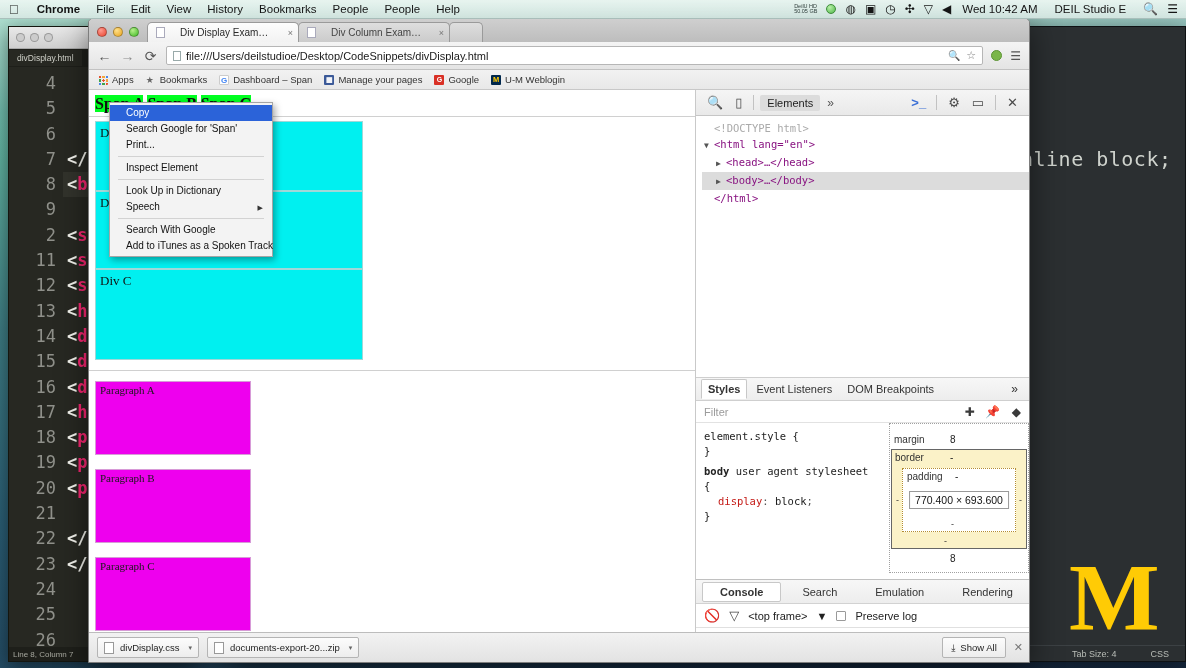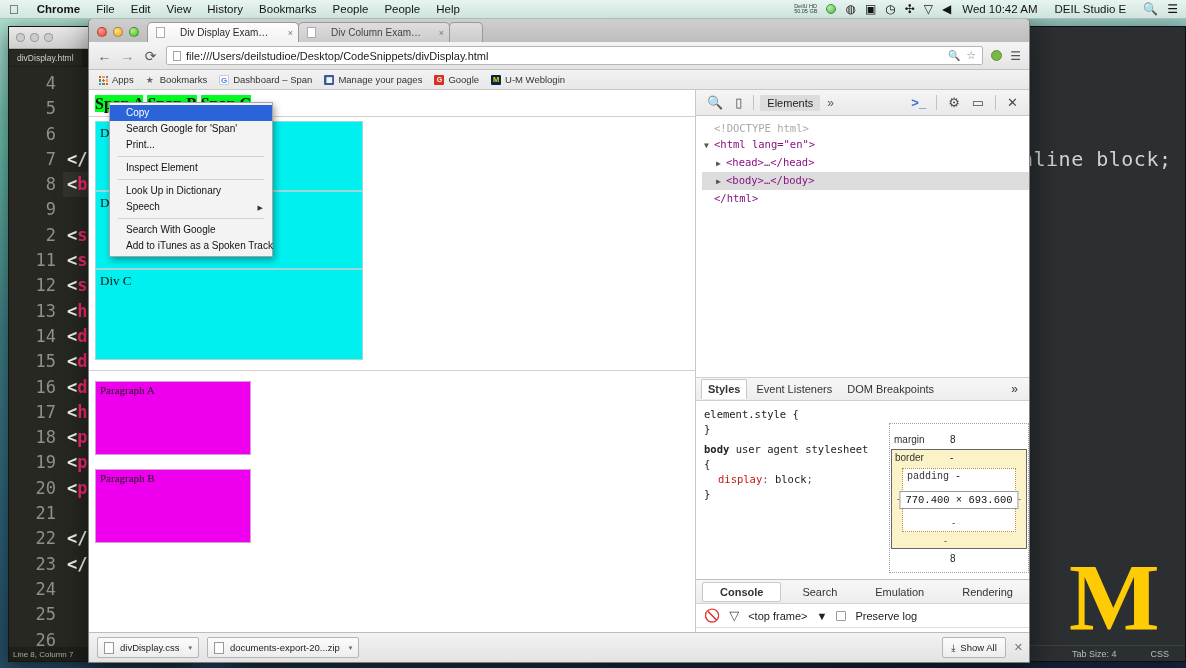--- a/index.html
+++ b/index.html
@@ -327,21 +327,21 @@
   .bm-num-margin-t { position: absolute; left: 60px; top: 10px; color: #222; }
   .bm-num-margin-b { position: absolute; left: 60px; bottom: 8px; color: #222; }
   .bm-border {
     position: absolute; left: 2px; top: 26px; right: 2px; bottom: 24px;
     background: #fbf2c8; border: 1px solid #666;
   }
   .bm-lbl-border { position: absolute; left: 3px; top: 2px; color: #333; }
   .bm-num-border { position: absolute; left: 58px; top: 2px; color: #222; }
   .bm-padding {
     position: absolute; left: 10px; top: 18px; right: 10px; bottom: 16px;
-    background: #fff; border: 1px dotted #b58e2f; font-family: Liberation Mono, monospace;
+    background: #fff; border: 1px dotted #b58e2f;
   }
   .bm-lbl-padding { position: absolute; left: 4px; top: 2px; color: #333; }
   .bm-num-padding { position: absolute; left: 52px; top: 2px; color: #222; }
   .bm-content {
     position: absolute; left: 50%; top: 50%; transform: translate(-50%,-50%);
     border: 1px solid #999; background: #fff;
     padding: 2px 5px; font-size: 10.5px; white-space: nowrap; color: #111;
   }
   .bm-dash-side { position: absolute; font-size: 9px; color: #333; }
 
@@ -545,20 +545,21 @@
         </div>
         <hr class="page-hr">
         <div class="cyan-stack">
           <div class="cyan-box cyan-a">Div A</div>
           <div class="cyan-box cyan-b">Div B</div>
           <div class="cyan-box cyan-c">Div C</div>
         </div>
         <hr class="page-hr" style="margin-top:10px">
         <div class="magenta-box mag-a">Paragraph A</div>
         <div class="magenta-box mag-b">Paragraph B</div>
+        <div class="magenta-box mag-c">Paragraph C</div>
 
         <div class="ctxmenu" id="ctxmenu">
             <div class="ctx-item sel"><span>Copy</span></div>
             <div class="ctx-item"><span>Search Google for 'Span'</span></div>
             <div class="ctx-item"><span>Print...</span></div>
             <div class="ctx-sep"></div>
             <div class="ctx-item"><span>Inspect Element</span></div>
             <div class="ctx-sep"></div>
             <div class="ctx-item"><span>Look Up in Dictionary</span></div>
             <div class="ctx-item"><span>Speech</span><span class="ctx-arrow">▶</span></div>
@@ -599,20 +600,28 @@
 
 
         <div class="dt-sidebar-tabs" id="sidebartabs">
             <span class="st active">Styles</span>
             <span class="st">Event Listeners</span>
             <span class="st">DOM Breakpoints</span>
             <span class="st-more">»</span>
           </div>
 
         <div class="dt-styles">
+          <div class="filter-row">
+            <span class="filter-ph">Filter</span>
+            <span class="filter-ics">
+              <span>✚</span>
+              <span>📌</span>
+              <span>◆</span>
+            </span>
+          </div>
           <div class="css-area">
             <div class="css-line">
               <span>element.style {</span>
             </div>
             <div class="css-line">
               <span>}</span>
             </div>
             <div class="css-line" style="margin-top:5px">
               <b>body</b>
               <span class="css-origin">user agent stylesheet</span>

